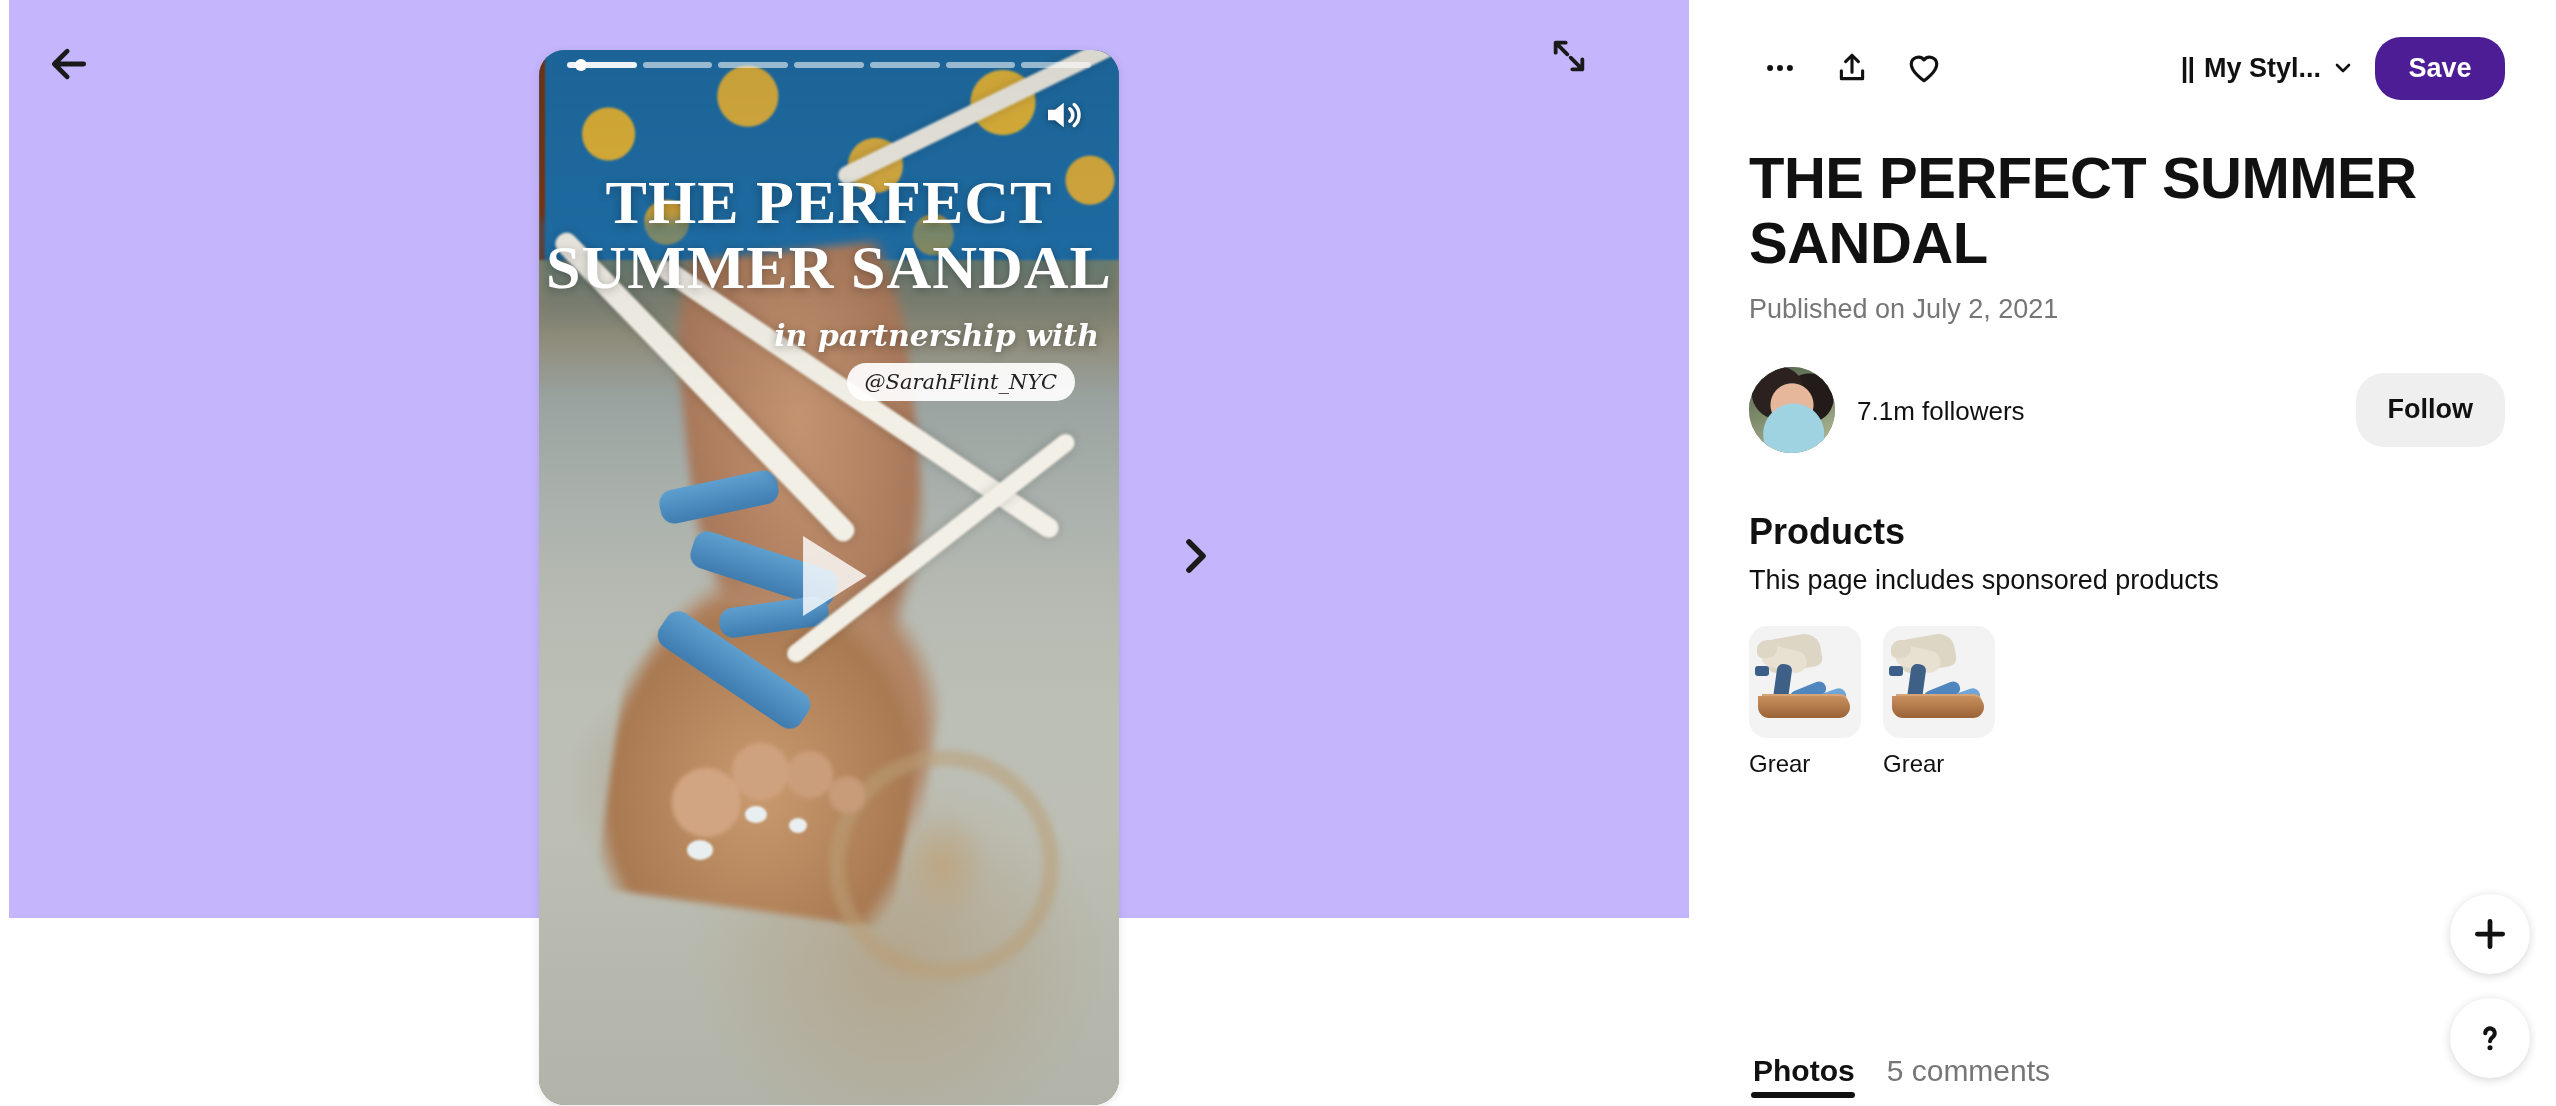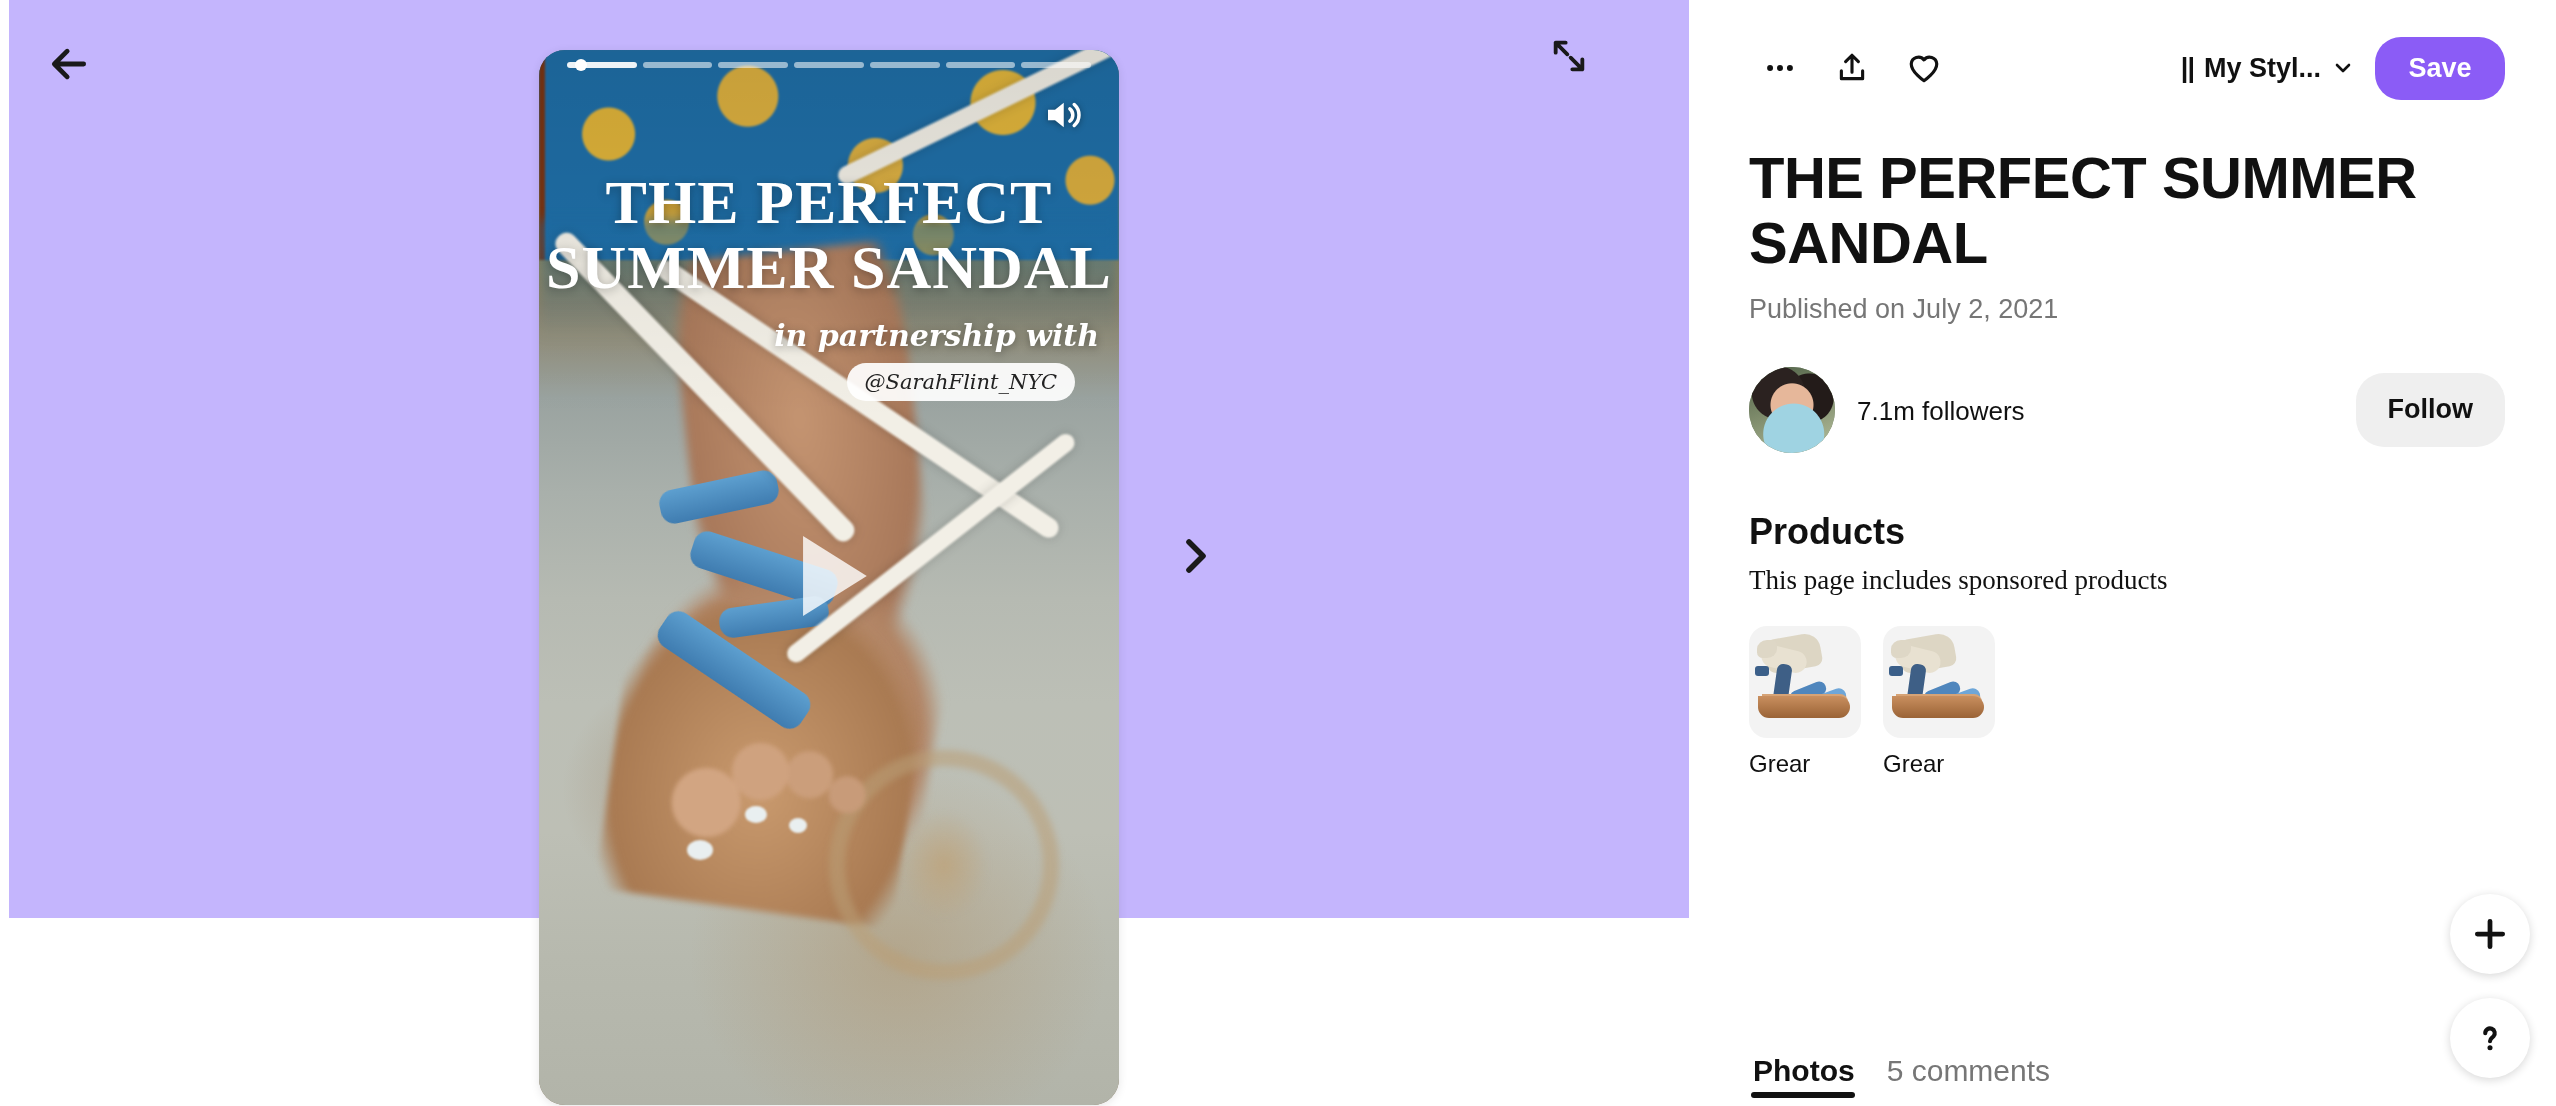--- a/index.html
+++ b/index.html
@@ -235,21 +235,21 @@
   .topbar-left { display: flex; align-items: center; gap: 10px; }
   .topbar-right { margin-left: auto; display: flex; align-items: center; gap: 14px; }
   .board-select {
     display: flex; align-items: center; gap: 10px;
     font-size: 27px; font-weight: 700; color: #111;
     cursor: pointer; padding: 8px 6px; border-radius: 10px;
     white-space: nowrap;
   }
   .board-bars { font-weight: 700; letter-spacing: -1px; }
   .save-btn {
-    background: #8b5cf6; color: #fff;
+    background: #4c1d95; color: #fff;
     font-size: 27px; font-weight: 700;
     border: none; border-radius: 26px;
     padding: 0 30px; height: 63px;
     cursor: pointer; min-width: 130px;
   }
 
   .title {
     font-size: 58px; font-weight: 700; color: #111;
     line-height: 1.12; letter-spacing: -.5px;
     margin-top: 10px;
@@ -293,21 +293,21 @@
     font-size: 27px; font-weight: 700;
     border: none; border-radius: 28px;
     height: 74px; padding: 0 32px; cursor: pointer;
   }
 
   .section-title {
     margin-top: 58px;
     font-size: 36px; font-weight: 700; color: #111;
   }
   .section-sub {
-    margin-top: 12px; font-size: 27px; color: #111; font-family: Liberation Serif, serif;
+    margin-top: 12px; font-size: 27px; color: #111;
   }
   .products {
     display: flex; gap: 22px; margin-top: 30px;
   }
   .product { width: 112px; cursor: pointer; }
   .product-thumb {
     width: 112px; height: 112px;
     border-radius: 18px; background: #f3f3f3;
     position: relative; overflow: hidden;
   }

